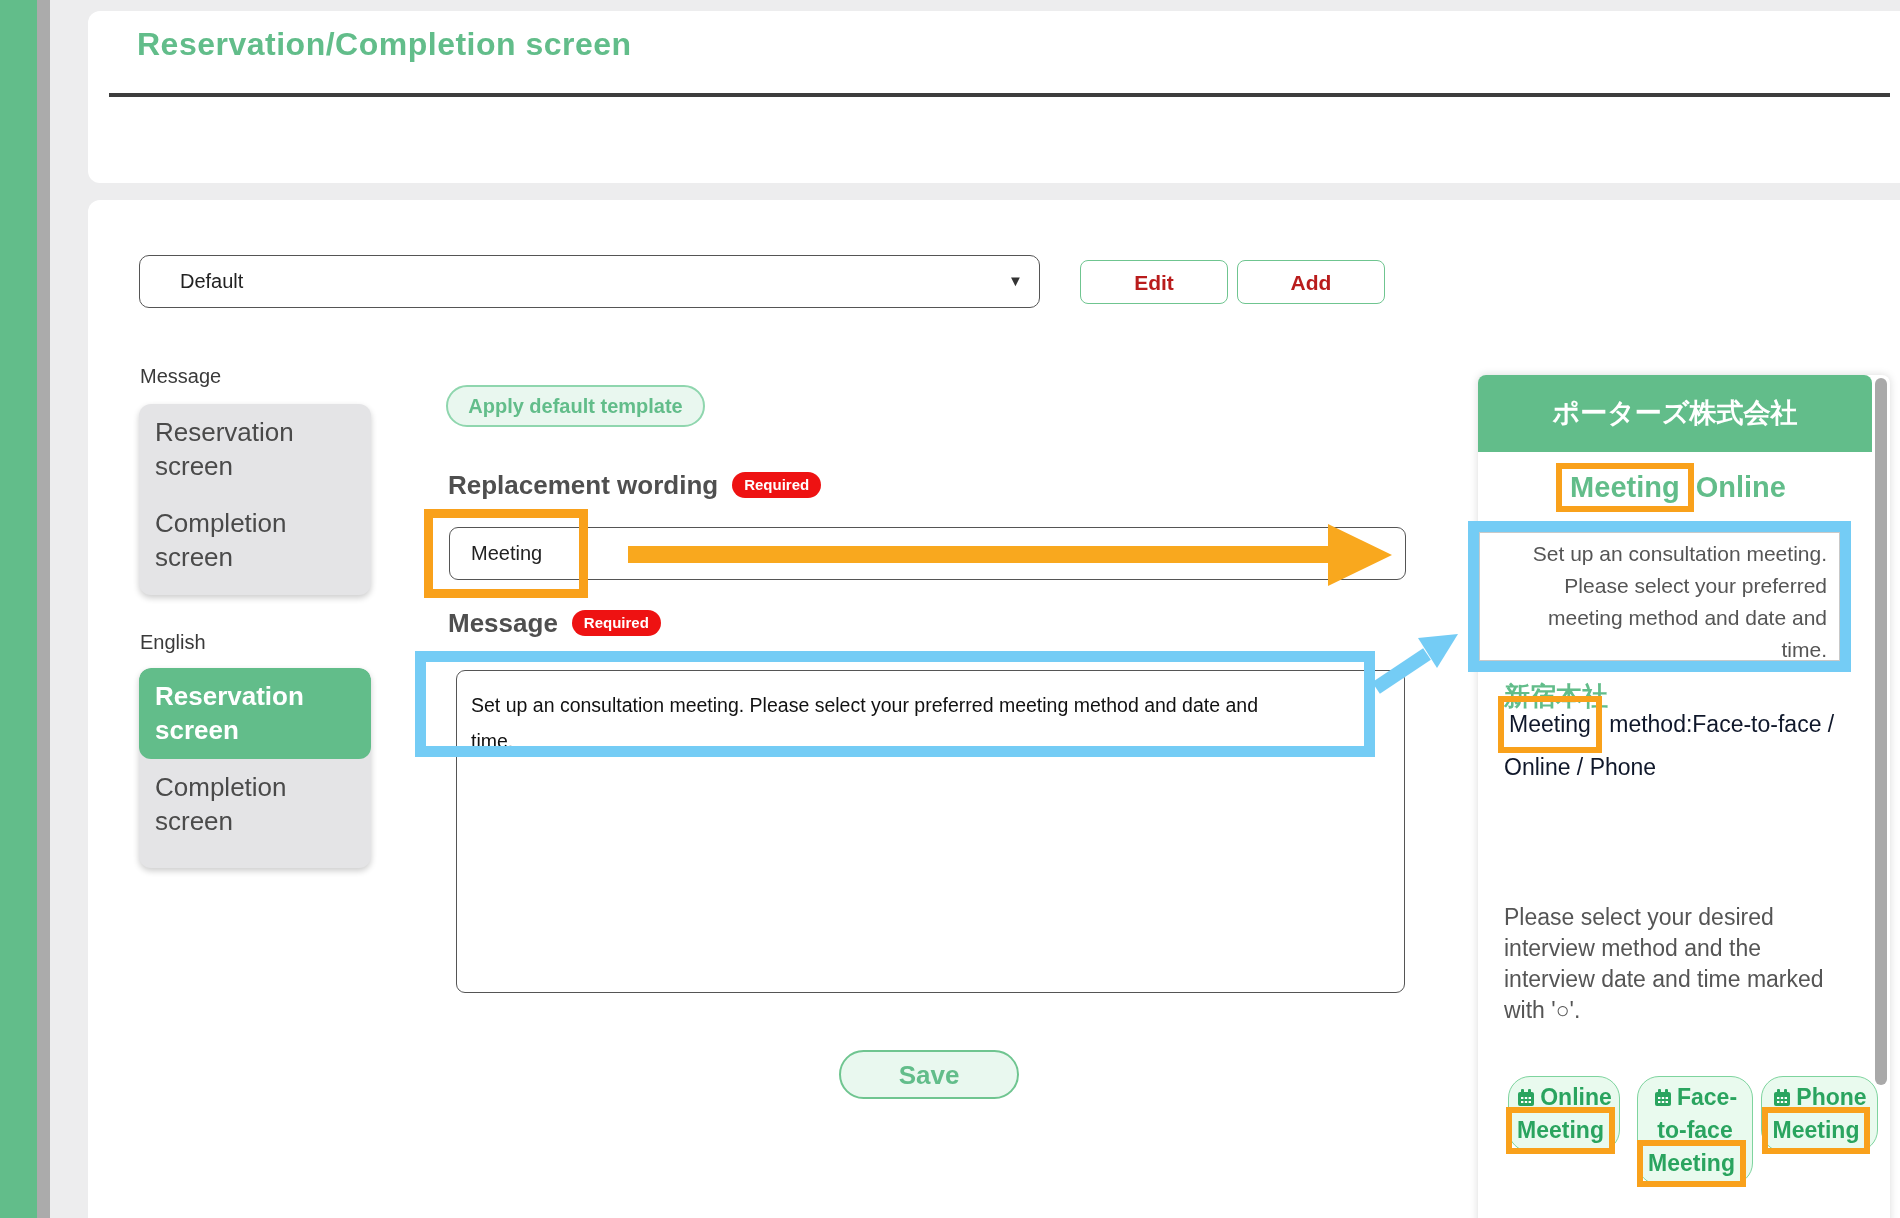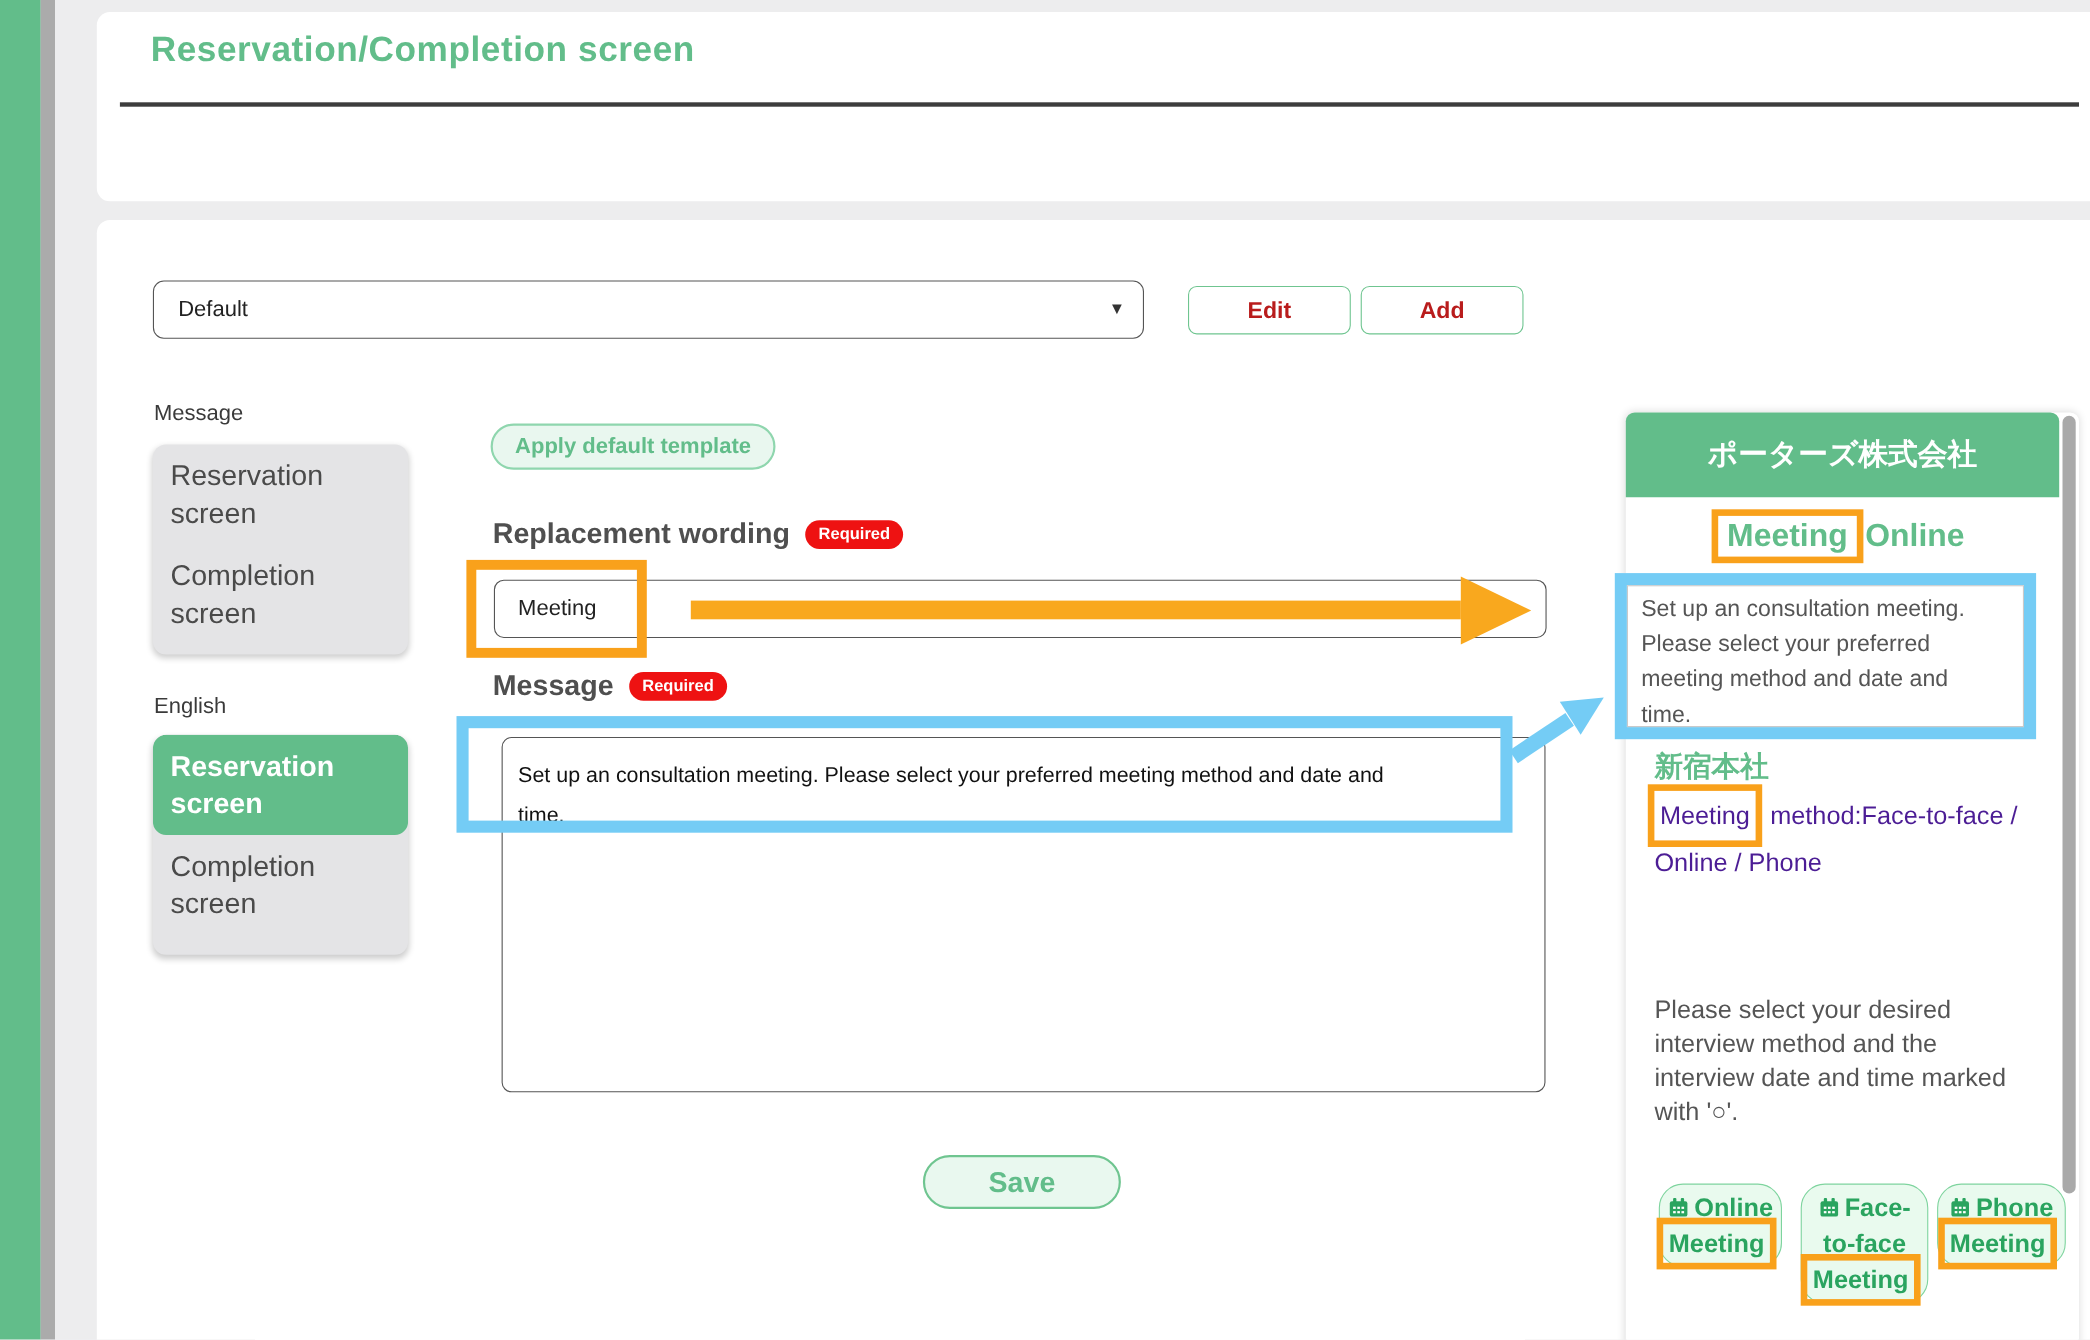--- a/index.html
+++ b/index.html
@@ -18,21 +18,21 @@
   .card1 { left:88px; top:11px; width:1832px; height:172px; }
   .card2 { left:88px; top:200px; width:1832px; height:1040px; }
 
   .page-title { left:109px; top:26px; font-size:32px; font-weight:bold; color:#62bd8a; letter-spacing:0.5px; }
   .title-divider { left:109px; top:93px; width:1781px; height:4px; background:#3d3d3d; }
   .page-desc { left:109px; top:112px; font-size:20px; color:#333; }
 
   
   .template-select { left:139px; top:255px; width:901px; height:53px; border:1.5px solid #555;
       border-radius:10px; background:#fff; font-size:20px; color:#222; line-height:50px;
-      padding-left:22px; cursor:pointer; }
+      padding-left:40px; cursor:pointer; }
   .select-caret { left:1008px; top:272px; font-size:15px; color:#333; }
   .ghost-btn { border:1.5px solid #6fc590; background:#fff; border-radius:8px; color:#b91c1c;
       font-size:21px; font-weight:bold; text-align:center; cursor:pointer; }
   .edit-btn { left:1080px; top:260px; width:148px; height:44px; line-height:41px; }
   .add-btn  { left:1237px; top:260px; width:148px; height:44px; line-height:41px; }
 
   
   .lang-label { font-size:20px; color:#3a3a3a; }
   .jp-label { left:140px; top:365px; }
   .en-label { left:140px; top:631px; }
@@ -77,25 +77,25 @@
       box-shadow:0 0 8px rgba(0,0,0,0.15); border-radius:8px 8px 0 0; }
   .preview-header { position:absolute; left:0; top:0; width:394px; height:77px; background:#62bd8a;
       border-radius:8px 8px 0 0; color:#fff; font-size:27px; font-weight:bold; text-align:center; line-height:77px; }
   .preview-scrollthumb { position:absolute; left:397px; top:3px; width:12px; height:707px; background:#a9a9a9; border-radius:6px; }
   .preview-h2 { position:absolute; width:394px; text-align:center; font-size:29px; font-weight:bold; color:#62bd8a; }
   .ph-setting { top:96px; }
   .ph-method  { top:463px; }
   .orange-word { display:inline-block; border:6px solid #f9a11b; padding:2px 8px; margin:-8px 2px -8px -8px; }
   .orange-word-sm { display:inline-block; border:6px solid #f9a11b; padding:1px 5px; margin:-7px 1px -7px -6px; }
   .pv-bluebox { position:absolute; left:-10px; top:146px; width:383px; height:151px;
-      border:11px solid #74ccf5; background:#fff; }
+      border:11px solid #74ccf5; background:#fff;text-align:right; }
   .pv-bluebox-inner { width:100%; height:100%; border:1px solid #c9c9c9; padding:5px 12px;
       font-size:21px; line-height:32px; color:#555; white-space:pre-line; overflow:hidden; }
   .pv-location { position:absolute; left:26px; top:304px; font-size:26px; font-weight:bold; color:#62bd8a; }
-  .pv-method-line { position:absolute; left:26px; top:345px; width:360px; font-size:23px; line-height:43px; color:#4c1d95; }
+  .pv-method-line { position:absolute; left:26px; top:328px; width:360px; font-size:23px; line-height:43px; color:#0f172a; }
   .pre-line { white-space:pre-line; }
   .pv-help { position:absolute; left:26px; top:527px; width:362px; font-size:23px; line-height:31px;
       color:#555; white-space:pre-line; }
   .pv-btn { position:absolute; top:701px; background:#e9faee; border:1.5px solid #7ed49e;
       border-radius:22px; color:#2aa45f; font-size:23px; font-weight:bold; line-height:33px;
       text-align:center; padding:4px 2px; cursor:pointer; }
   .pv-btn1 { left:30px;  width:112px; }
   .pv-btn2 { left:159px; width:116px; }
   .pv-btn3 { left:283px; width:117px; }
   .cal-icon { display:inline-block; vertical-align:-3px; margin-right:4px; }

